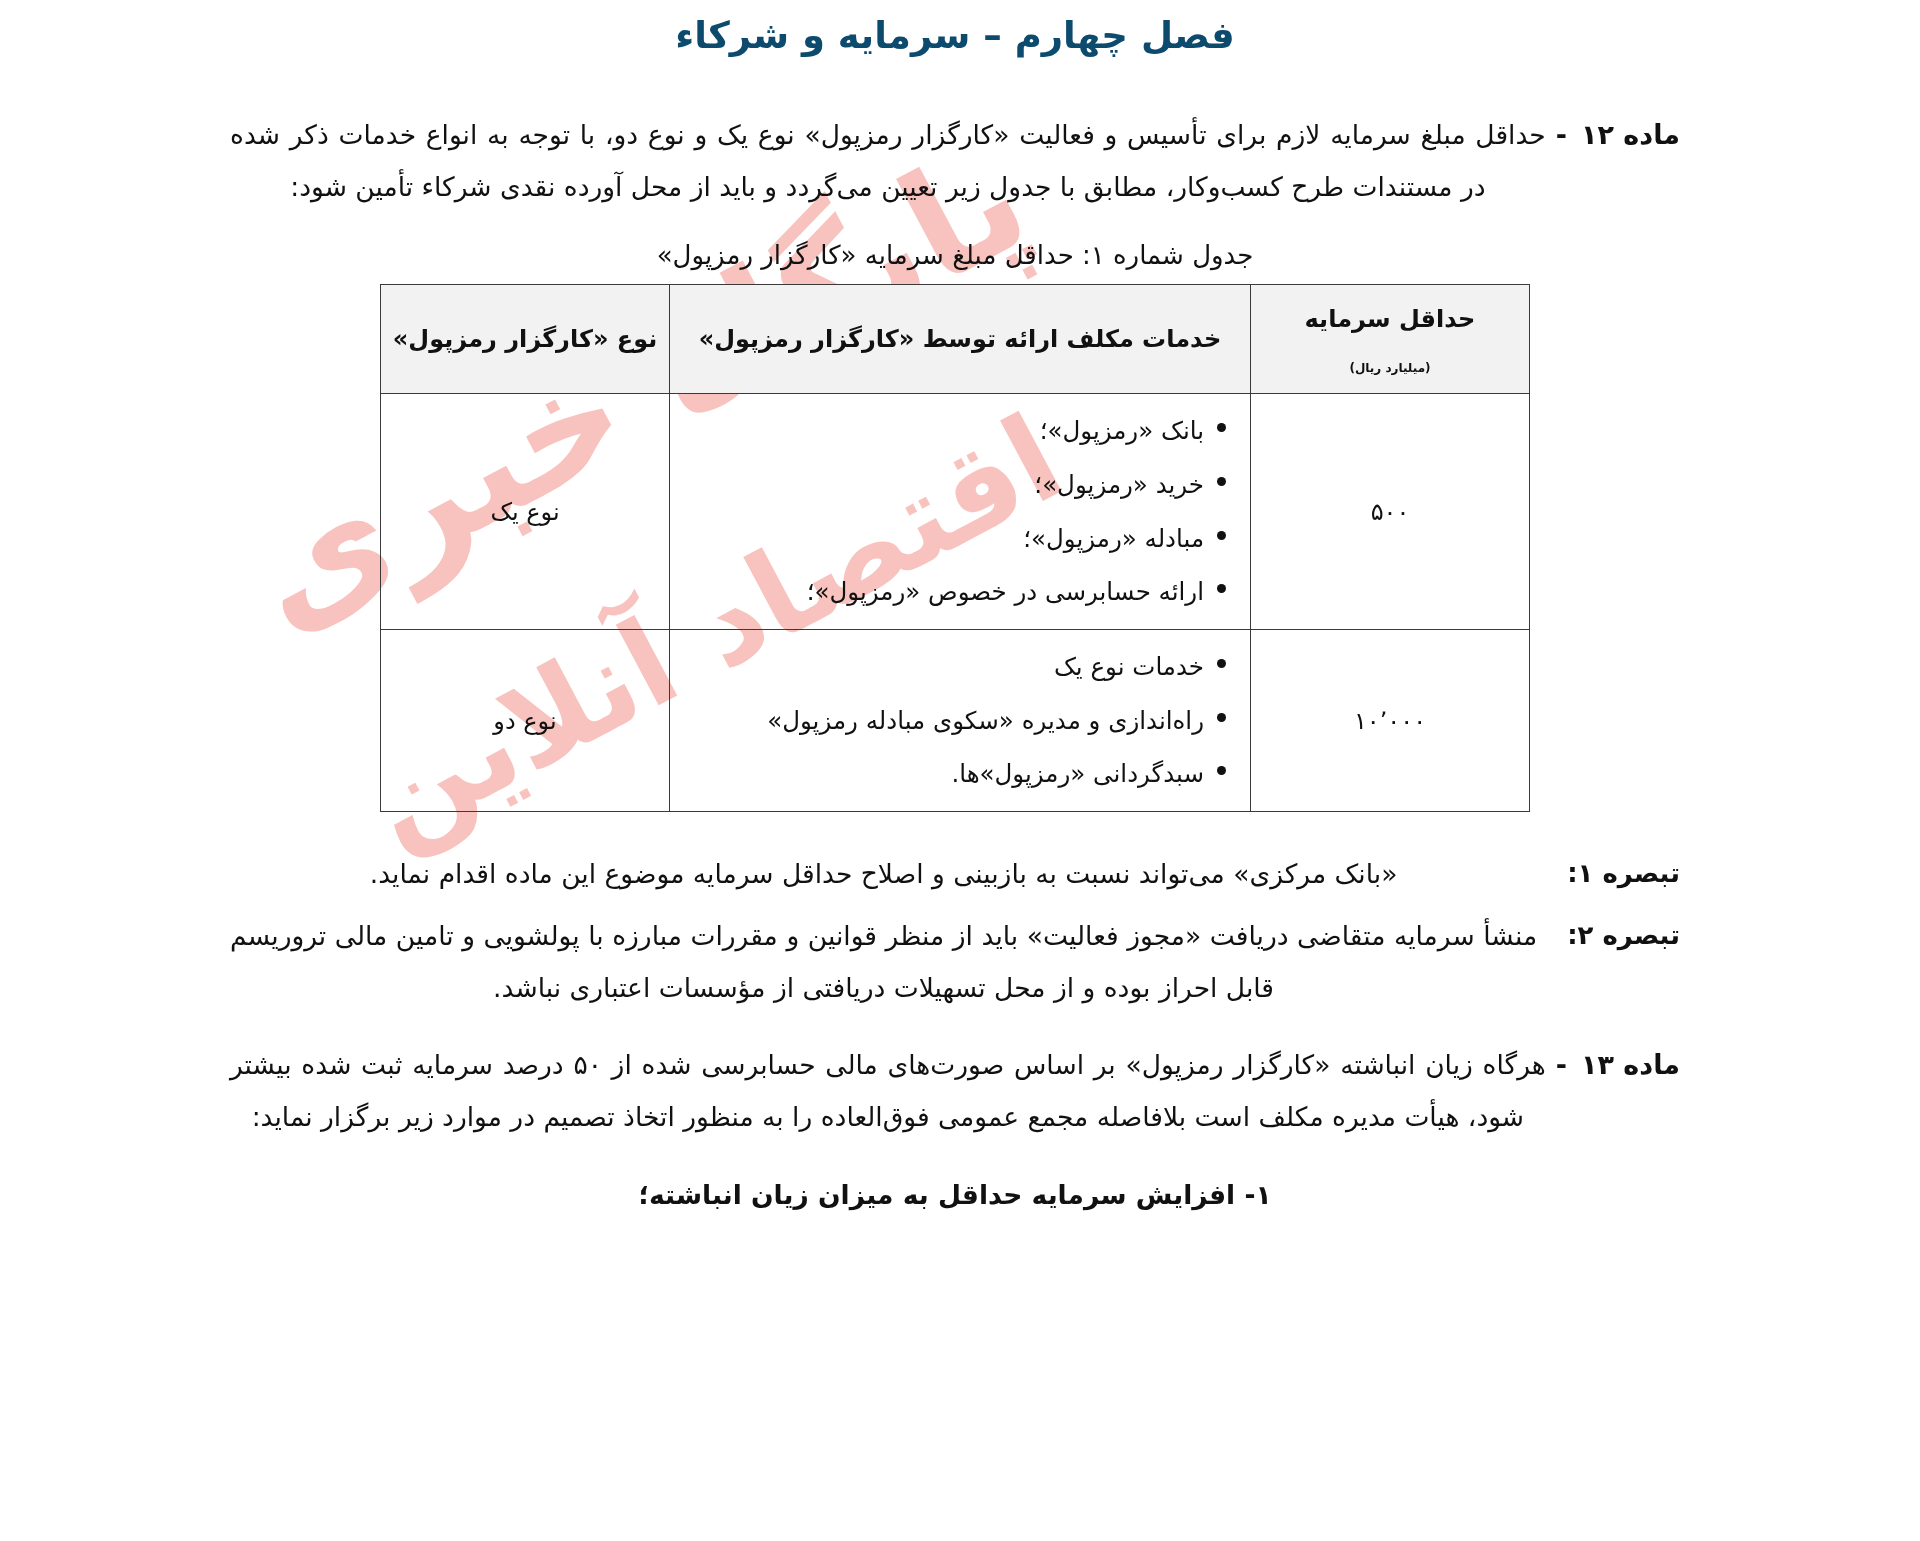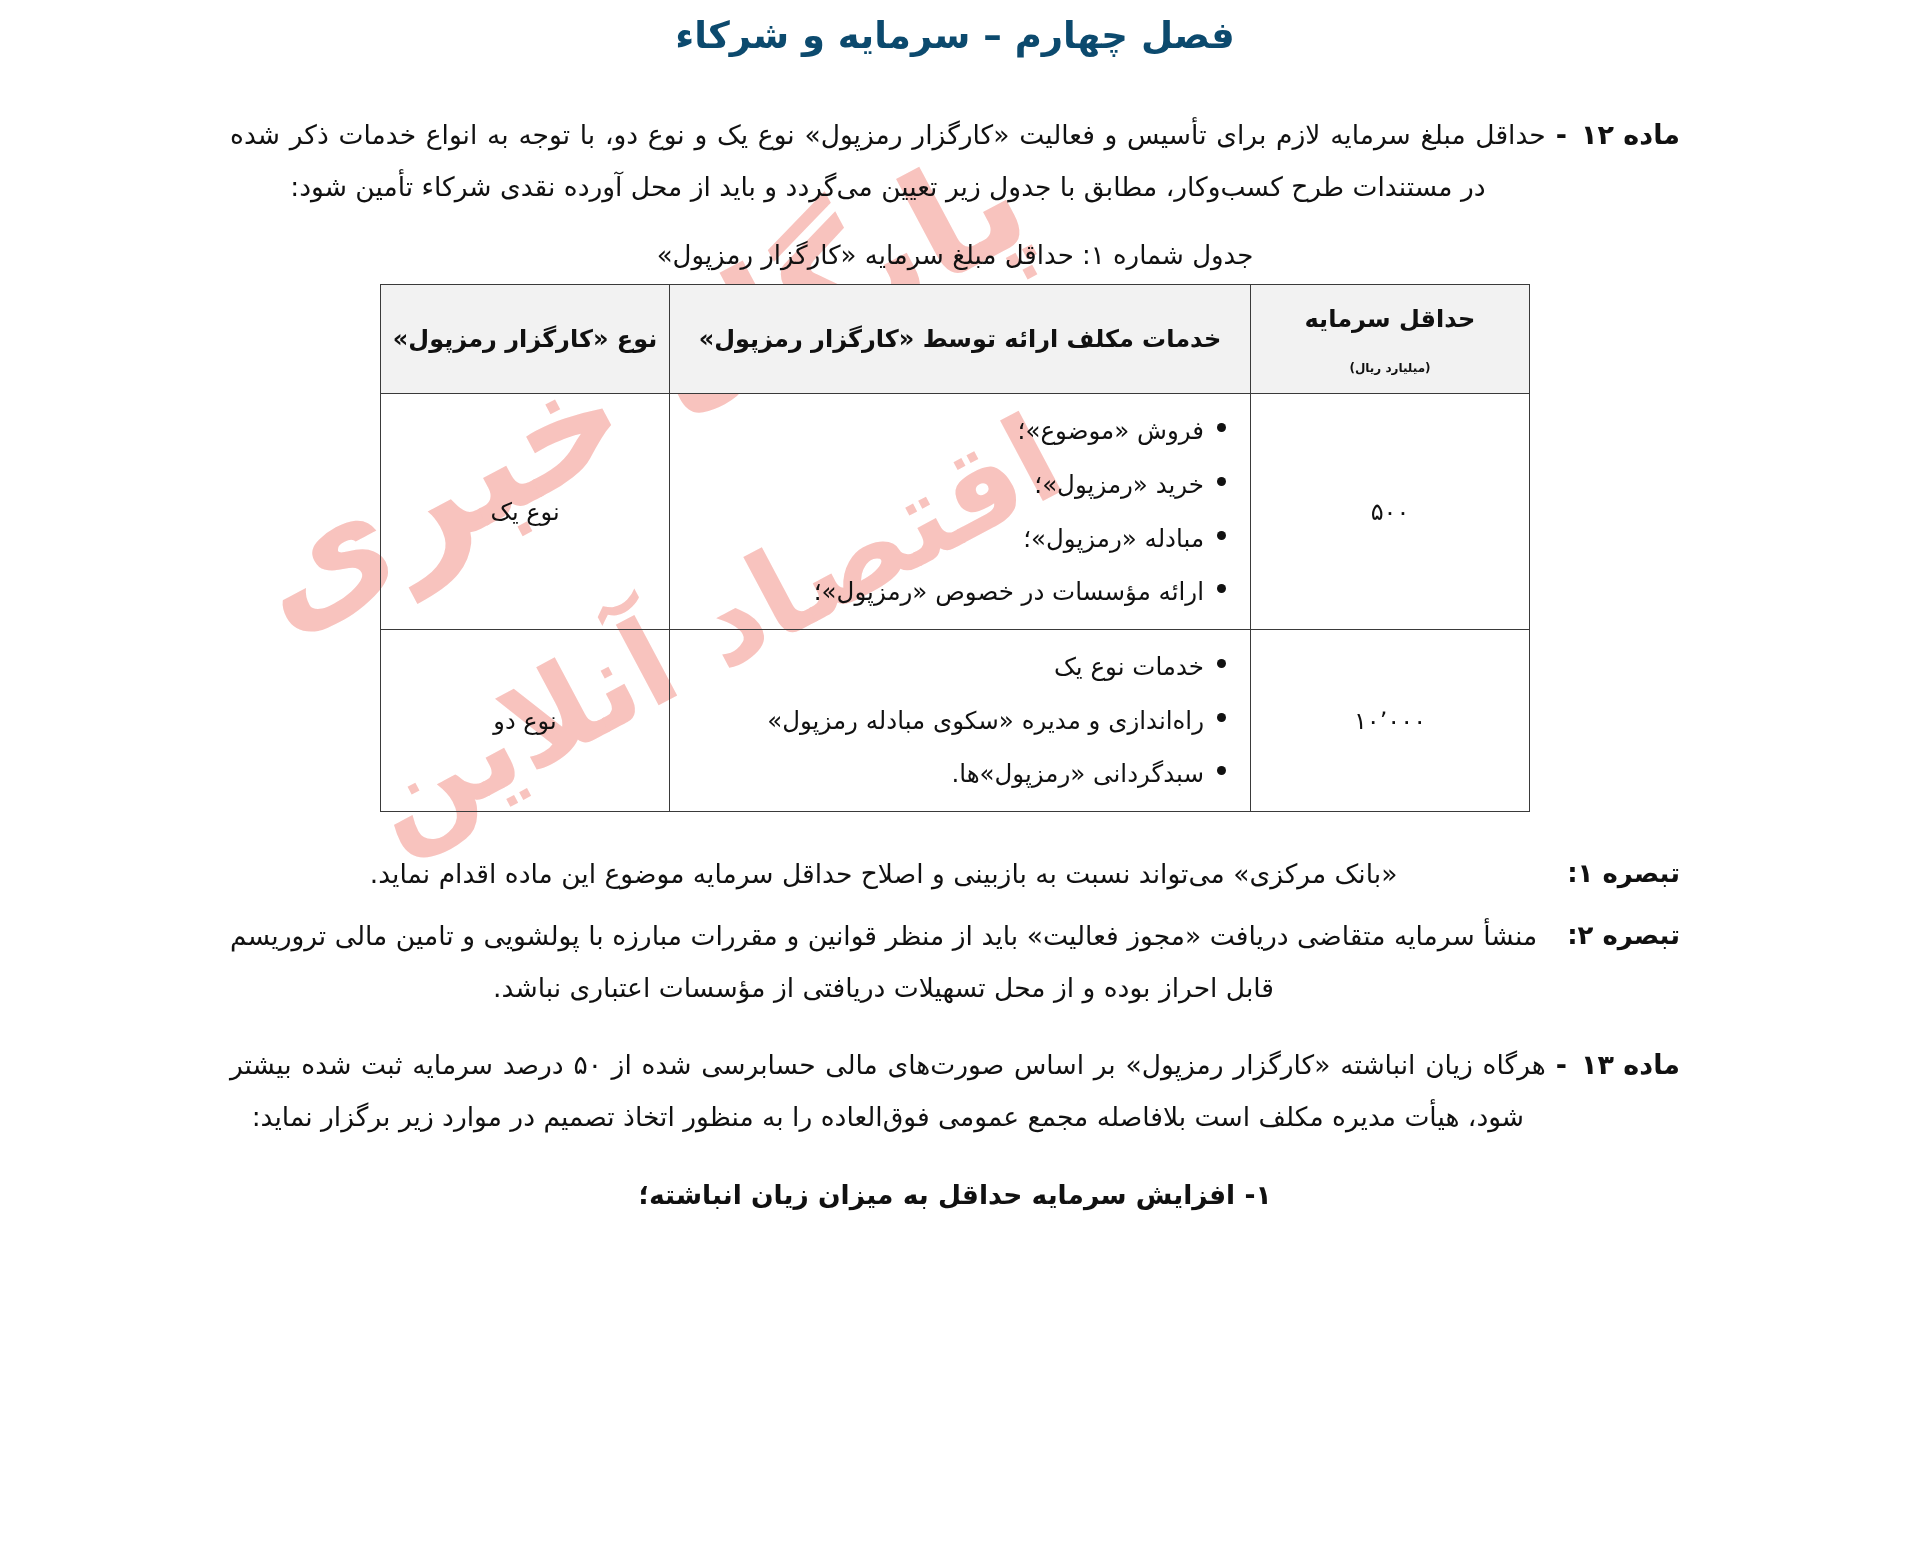--- a/index.html
+++ b/index.html
@@ -235,24 +235,24 @@
           </th>
           <th class="col-services">خدمات مکلف ارائه توسط «کارگزار رمزپول»</th>
           <th class="col-type">نوع «کارگزار رمزپول»</th>
         </tr>
       </thead>
       <tbody>
         <tr>
           <td class="capital-cell">۵۰۰</td>
           <td class="services-cell">
             <ul class="svc-list">
-              <li>فروش «موضوع»؛</li>
+              <li>بانک «رمزپول»؛</li>
               <li>خرید «رمزپول»؛</li>
               <li>مبادله «رمزپول»؛</li>
-              <li>ارائه مؤسسات در خصوص «رمزپول»؛</li>
+              <li>ارائه حسابرسی در خصوص «رمزپول»؛</li>
             </ul>
           </td>
           <td class="type-cell">نوع یک</td>
         </tr>
         <tr>
           <td class="capital-cell">۱۰٬۰۰۰</td>
           <td class="services-cell">
             <ul class="svc-list">
               <li>خدمات نوع یک</li>
               <li>راه‌اندازی و مدیره «سکوی مبادله رمزپول»</li>

